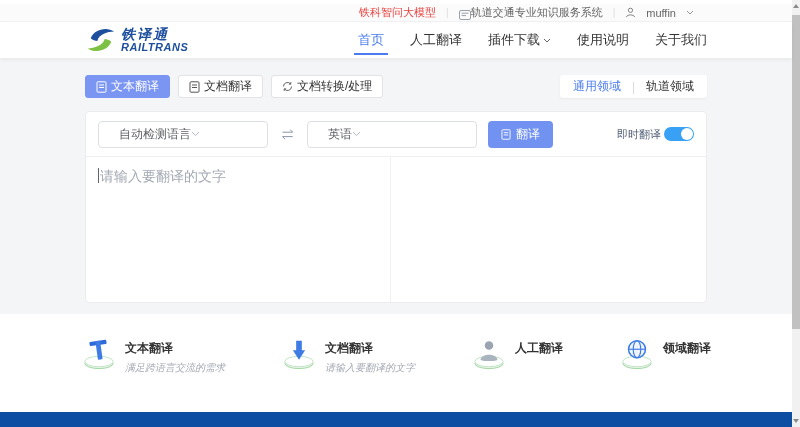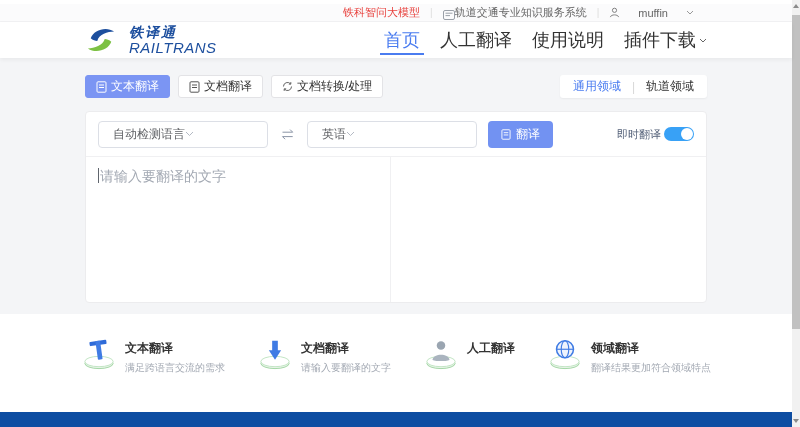--- a/index.html
+++ b/index.html
@@ -8,31 +8,31 @@
 
   .stage { position:relative; width:800px; height:427px; overflow:hidden; background:#fff; }
   .page  { position:absolute; left:0; top:4px; width:792px; height:427px; display:flex; flex-direction:column; }
 
   
   .topbar { height:18px; background:#fbfbfc; border-bottom:1px solid #f1f1f3; display:flex; align-items:center;
             justify-content:flex-end; padding-right:98px; gap:10px; font-size:11px; color:#666; }
   .topbar .red-link { color:#e8413d; cursor:pointer; }
   .topbar .sep { color:#ddd; font-size:10px; }
   .topbar .sys-link { display:flex; align-items:flex-end; cursor:pointer; color:#666; }
-  .topbar .user { display:flex; align-items:center; gap:18px; cursor:pointer; color:#666; }
+  .topbar .user { display:flex; align-items:center; gap:10px; cursor:pointer; color:#666; }
 
   
   .header { height:36px; background:#fff; box-shadow:0 2px 4px rgba(0,0,0,.05); position:relative; z-index:3; }
   .header-inner { width:622px; height:100%; margin:0 auto; display:flex; align-items:center; justify-content:space-between; }
-  .logo { display:flex; align-items:center; gap:12px;justify-content:flex-end; }
+  .logo { display:flex; align-items:center; gap:4px;justify-content:flex-end; }
   .logo-text { display:flex; flex-direction:column; line-height:1; }
   .logo-cn { font-family:"Liberation Serif","DejaVu Serif",serif; font-weight:bold; font-style:italic;
              font-size:14px; color:#1d4f9e; letter-spacing:2px; }
-  .logo-en { font-size:15px; font-weight:normal; font-style:italic; color:#1d4f9e; letter-spacing:.5px; }
-  .nav { display:flex; align-items:center; gap:20px; font-size:18px; color:#333; height:100%; }
+  .logo-en { font-size:11px; font-weight:bold; font-style:italic; color:#1d4f9e; letter-spacing:.5px; }
+  .nav { display:flex; align-items:center; gap:26px; font-size:13px; color:#333; height:100%; }
   .nav-item { position:relative; height:100%; display:flex; align-items:center; gap:3px; cursor:pointer; }
   .nav-item.active { color:#4a7cf0; }
   .nav-item.active::after { content:""; position:absolute; left:-4px; right:-4px; bottom:3px; height:2px; background:#4a7cf0; }
 
   
   .gray-section { height:256px; background:#f4f5f7; padding-top:17px; }
   .container { width:622px; margin:0 auto; }
   .tabs-row { display:flex; align-items:center; margin-bottom:13px; }
   .tab { height:23px; display:flex; align-items:center; gap:4px; padding:0 10px; font-size:12px; border-radius:3px;
          margin-right:8px; cursor:pointer; background:#fff; border:1px solid #e3e3e6; color:#333; }
@@ -40,40 +40,40 @@
   .domain-box { margin-left:auto; background:#fff; border-radius:3px; height:23px; display:flex; align-items:center;
                 padding:0 13px; gap:11px; font-size:12px; box-shadow:0 1px 2px rgba(0,0,0,.05); }
   .domain-box .opt { cursor:pointer; color:#333; }
   .domain-box .opt.active { color:#4a7cf0; }
   .domain-box .dsep { color:#d8d8d8; }
 
   
   .panel { background:#fff; border:1px solid #ececee; border-radius:4px; height:192px; display:flex; flex-direction:column; }
   .lang-row { height:45px; display:flex; align-items:center; padding:0 12px; gap:11px; border-bottom:1px solid #f0f0f2; }
   .select { width:170px; height:27px; border:1px solid #dcdfe6; border-radius:4px; display:flex; align-items:center;
-            justify-content:flex-start; padding:0 14px; font-size:12px; color:#606266; cursor:pointer; background:#fff; }
+            justify-content:flex-start; padding:0 20px; font-size:12px; color:#606266; cursor:pointer; background:#fff; }
   .swap { color:#8a94a6; display:flex; align-items:center; cursor:pointer; }
   .btn-translate { height:27px; background:#7292f2; border:none; border-radius:4px; color:#fff; font-size:12px;
                    padding:0 13px; display:flex; align-items:center; gap:5px; cursor:pointer; }
   .instant { margin-left:auto; display:flex; flex-direction:row; align-items:center; gap:3px; }
   .instant-label { font-size:11px; color:#55627a; }
   .toggle { width:30px; height:14px; border-radius:8px; background:#38a1f6; position:relative; cursor:pointer; }
   .toggle .knob { position:absolute; top:1px; right:1px; width:12px; height:12px; border-radius:50%; background:#fff; }
   .text-areas { flex:1; display:flex;font-family:Liberation Mono, monospace; }
   .input-area { width:305px; border-right:1px solid #f0f0f2; padding:11px 12px; font-size:14px; color:#a3a9b3; cursor:text; }
   .caret { display:inline-block; width:1px; height:15px; background:#60656d; vertical-align:-2px; margin-right:1px; }
   .output-area { flex:1; }
 
   
   .white-section { flex:1; background:#fff; padding-top:23px; }
   .features { width:630px; margin:0 auto; display:flex; justify-content:space-between; }
   .feature { display:flex; align-items:flex-start; gap:8px; }
   .feature-text { padding-top:3px; }
   .feature-title { font-size:12px; font-weight:bold; color:#333; margin-bottom:4px; }
-  .feature-desc { font-size:10px; color:#a3a9b3; }
+  .feature-desc { font-size:10px; color:#a3a9b3;font-style:italic; }
 
   
   .footer { height:19px; background:#0d4da2; }
 
   
   .scrollbar { position:absolute; right:0; top:0; width:8px; height:427px; background:#f1f1f1; }
   .sb-btn { position:absolute; left:0; width:8px; height:12px; display:flex; align-items:center; justify-content:center; cursor:pointer; }
   .sb-up { top:0; } .sb-down { bottom:0; }
   .tri-up { width:0; height:0; border-left:3px solid transparent; border-right:3px solid transparent; border-bottom:4px solid #8b8b8b; }
   .tri-down { width:0; height:0; border-left:3px solid transparent; border-right:3px solid transparent; border-top:4px solid #8b8b8b; }
@@ -132,29 +132,32 @@
           </span>
         </div>
         <div class="nav">
           <span class="nav-item active">
             <span>首页</span>
           </span>
           <span class="nav-item">
             <span>人工翻译</span>
           </span>
           <span class="nav-item">
-            <span>使用说明</span>
-          </span>
-          <span class="nav-item">
             <span>插件下载</span>
             <span>
               <svg width="8" height="5" viewBox="0 0 8 5">
                   <polyline points="1,1 4,4 7,1" fill="none" stroke="#666"></polyline>
                 </svg>
             </span>
+          </span>
+          <span class="nav-item">
+            <span>使用说明</span>
+          </span>
+          <span class="nav-item">
+            <span>关于我们</span>
           </span>
         </div>
       </div>
     </div>
 
     <div class="gray-section">
       <div class="container">
         <div class="tabs-row">
           <span class="tab active">
             <span>
@@ -294,21 +297,20 @@
             <svg width="36" height="33" viewBox="0 0 38 35">
               <ellipse cx="19" cy="28" rx="15" ry="5.5" fill="#eaf5ea" stroke="#9fd4a2"></ellipse>
               <ellipse cx="19" cy="26" rx="15" ry="5.5" fill="#fff" stroke="#bfe3c1"></ellipse>
               <circle cx="19" cy="13" r="9" fill="#eef3fd" stroke="#3f7be4" stroke-width="1.6"></circle>
               <ellipse cx="19" cy="13" rx="4" ry="9" fill="none" stroke="#3f7be4" stroke-width="1.2"></ellipse>
               <line x1="10" y1="13" x2="28" y2="13" stroke="#3f7be4" stroke-width="1.2"></line>
             </svg>
           </span>
           <span class="feature-text">
             <div class="feature-title">领域翻译</div>
-            <div class="feature-desc">翻译结果更加符合领域特点</div>
           </span>
         </div>
       </div>
     </div>
 
     <div class="footer"></div>
   </div>
 
   <div class="scrollbar">
     <div class="sb-btn sb-up">

